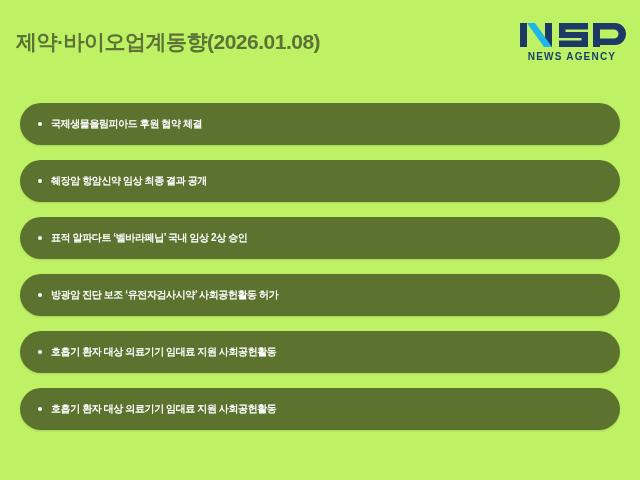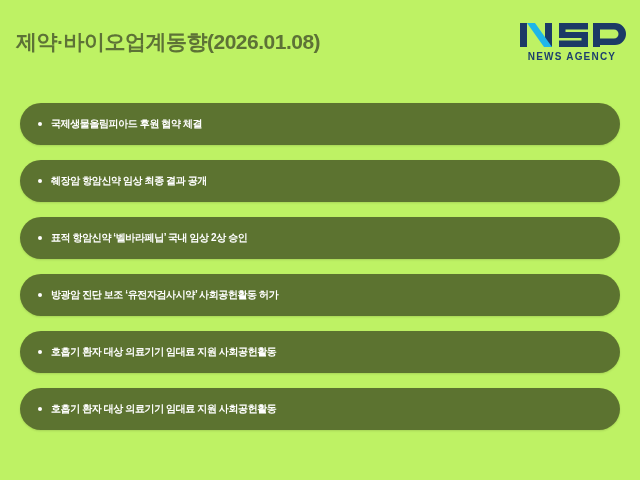--- a/index.html
+++ b/index.html
@@ -147,21 +147,21 @@
       <span class="bullet-text">국제생물올림피아드 후원 협약 체결</span>
     </div>
 
     <div class="bullet-pill">
       <span class="bullet-dot"></span>
       <span class="bullet-text">췌장암 항암신약 임상 최종 결과 공개</span>
     </div>
 
     <div class="bullet-pill">
       <span class="bullet-dot"></span>
-      <span class="bullet-text">표적 항암신약 ‘벨바라페닙’ 국내 임상 2상 승인</span>
+      <span class="bullet-text">표적 알파다트 ‘벨바라페닙’ 국내 임상 2상 승인</span>
     </div>
 
     <div class="bullet-pill">
       <span class="bullet-dot"></span>
       <span class="bullet-text">방광암 진단 보조 ‘유전자검사시약’ 사회공헌활동 허가</span>
     </div>
 
     <div class="bullet-pill">
       <span class="bullet-dot"></span>
       <span class="bullet-text">호흡기 환자 대상 의료기기 임대료 지원 사회공헌활동</span>

